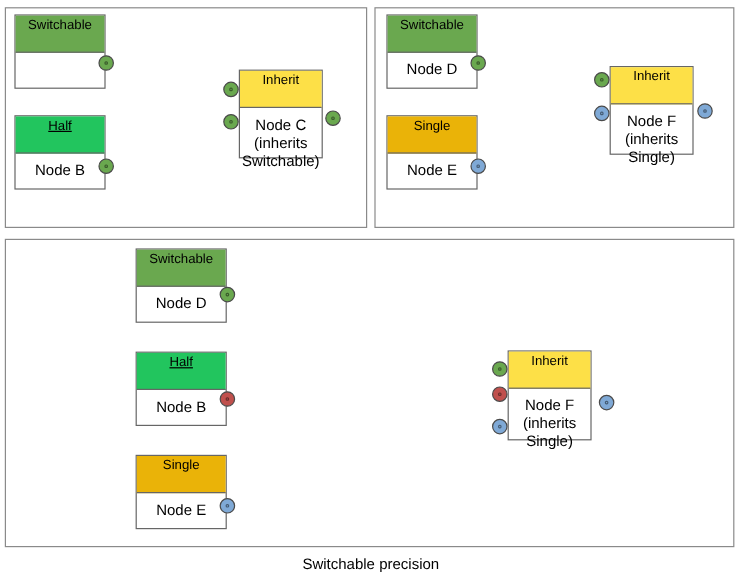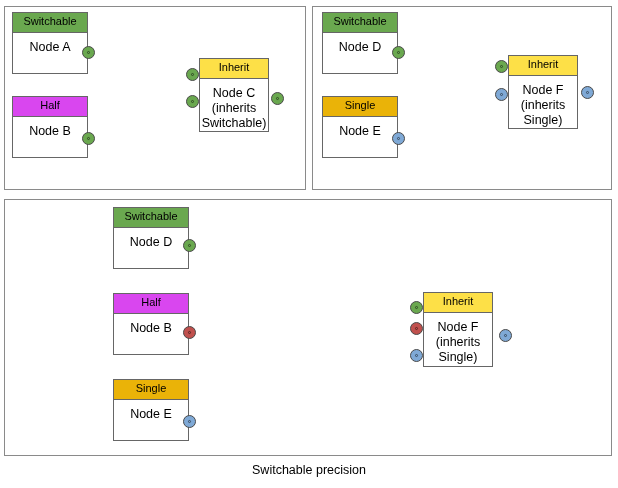--- a/index.html
+++ b/index.html
@@ -28,31 +28,31 @@
   }
   .node {
     position: absolute;
     box-sizing: border-box;
     border: 1.2px solid #666666;
     background: #ffffff;
     z-index: 5;
   }
   .node-header {
     box-sizing: border-box;
-    height: 20px;
+    height: 31px;
     line-height: 16px;
     text-align: center;
     font-size: 11px;
     color: #000000;
     border-bottom: 1.2px solid #666666;
     overflow: hidden;
     white-space: nowrap;
   }
   .hdr-switchable { background: #6aa84f; }
-  .hdr-half       { background: #d946ef; }
+  .hdr-half       { background: #22c55e; text-decoration: underline; }
   .hdr-single     { background: #eab308; }
   .hdr-inherit    { background: #fde047; }
   .node-body {
     display: flex;
     flex-direction: column;
     align-items: center;
     justify-content: flex-start;
     padding-top: 7px;
     font-size: 12.5px;
     color: #000000;
@@ -127,23 +127,20 @@
   </g>
   <g>
     <line x1="196" y1="421" x2="411" y2="355" stroke="#4d4d4d" stroke-width="1.1" marker-end="url(#arrow)"></line>
   </g>
 </svg>
 
 <div class="panel" style="left:4px; top:6px; width:302px; height:184px;"></div>
 
 <div class="node" style="left:12px; top:12px; width:76px; height:62px;">
   <div class="node-header hdr-switchable">Switchable</div>
-  <div class="node-body">
-    <span>Node A</span>
-  </div>
 </div>
 <div class="port p-green" style="left:82px; top:46px;"></div>
 
 <div class="node" style="left:12px; top:96px; width:76px; height:62px;">
   <div class="node-header hdr-half">Half</div>
   <div class="node-body">
     <span>Node B</span>
   </div>
 </div>
 <div class="port p-green" style="left:82px; top:132px;"></div>

